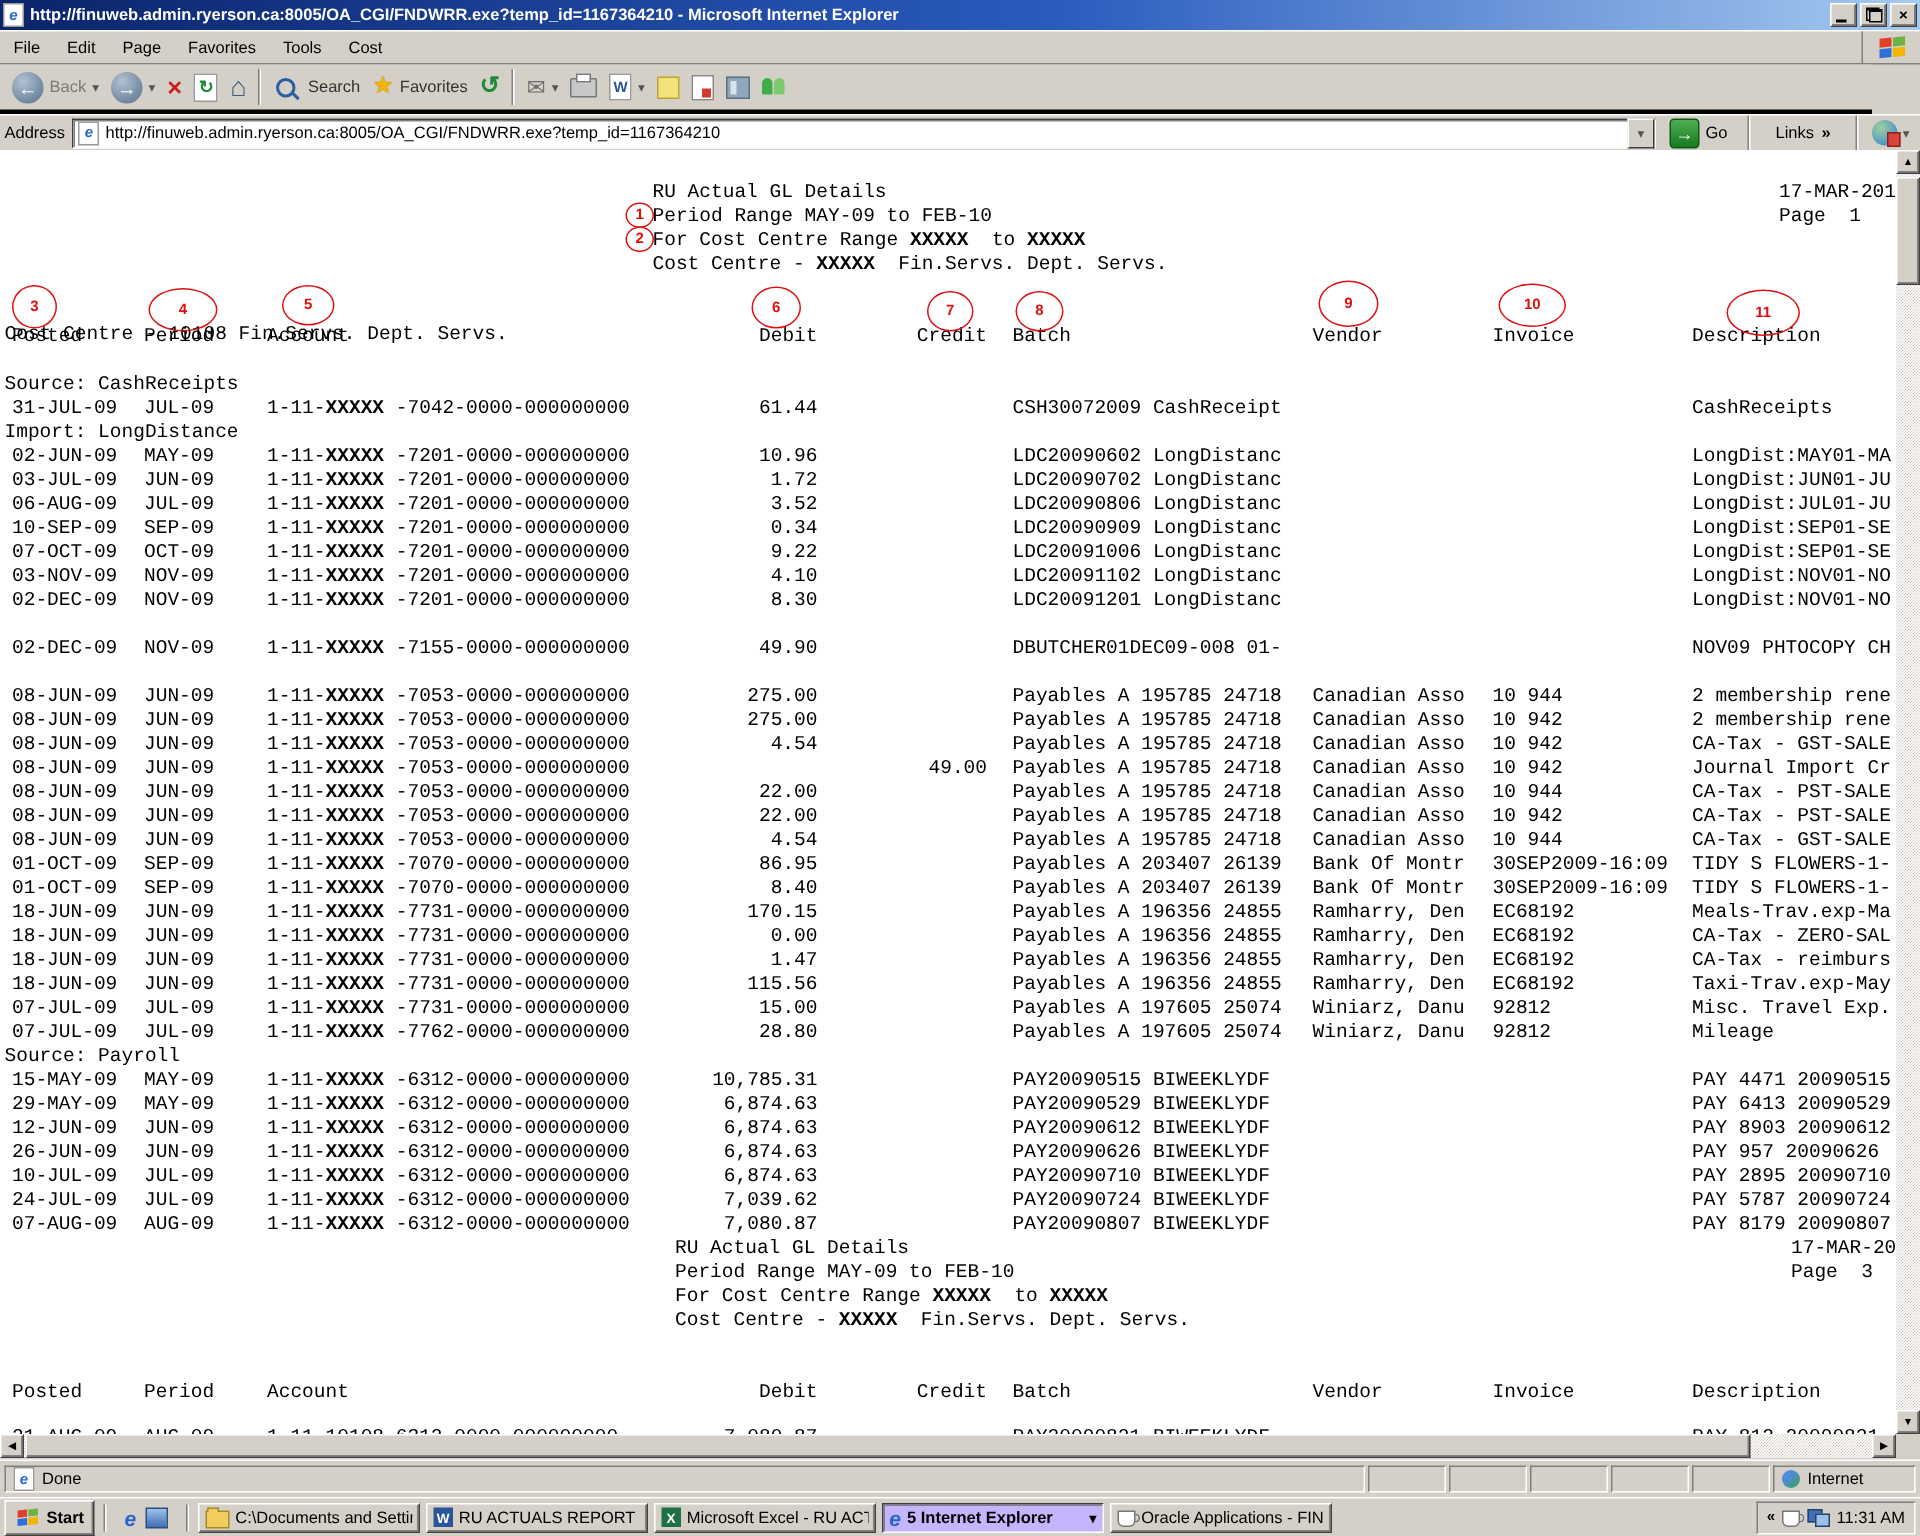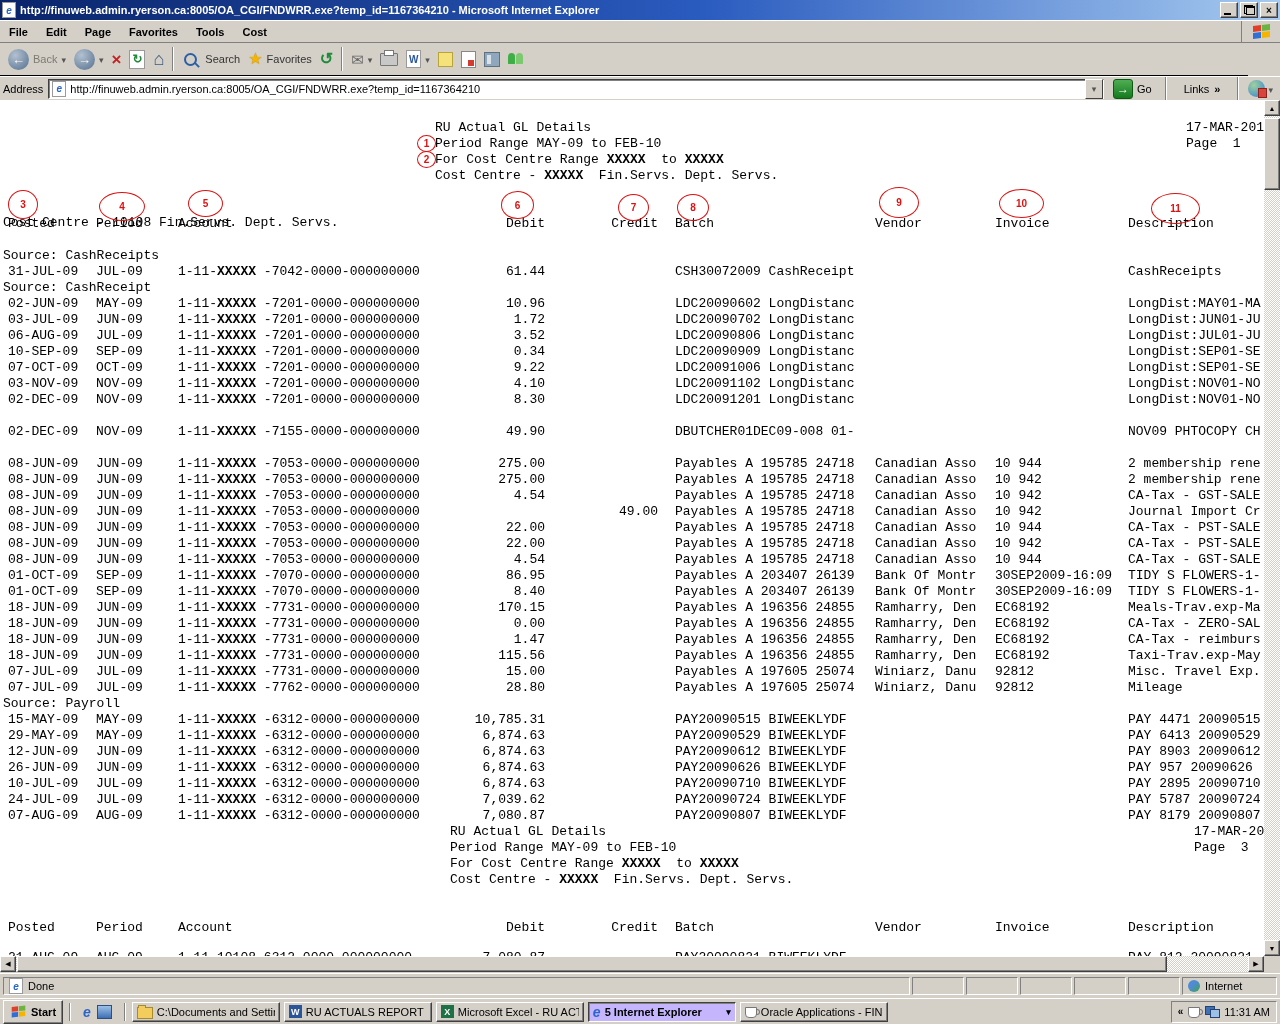--- a/index.html
+++ b/index.html
@@ -14,29 +14,29 @@
   .win-btn{width:16px;height:14px;background:#d4d0c8;border:1px solid;border-color:#fff #404040 #404040 #fff;
     box-shadow:inset -1px -1px 0 #808080;margin-left:2px;position:relative;display:flex;
     align-items:center;justify-content:center;font-size:10px;font-weight:bold;color:#000;}
   .glyph-min{position:absolute;bottom:2px;left:3px;width:7px;height:2px;background:#000;}
   .glyph-restore{position:absolute;top:2px;left:3px;width:7px;height:6px;border:1px solid #000;border-top-width:2px;background:#d4d0c8;}
   .glyph-restore2{position:absolute;bottom:2px;left:5px;width:7px;height:6px;border:1px solid #000;border-top-width:2px;background:#d4d0c8;}
   
   .menubar{position:absolute;top:20px;left:0;width:1280px;height:23px;background:#d4d0c8;
     border-top:1px solid #fff;border-bottom:1px solid #808080;display:flex;align-items:center;
     font-size:11px;box-sizing:border-box;}
-  .menu-item{padding:3px 9px;color:#000;font-weight:bold;}
+  .menu-item{padding:3px 9px;color:#000;}
   .brand{margin-left:auto;width:38px;height:21px;border-left:1px solid #808080;display:flex;
     align-items:center;justify-content:center;background:#d4d0c8;}
   .flag{display:grid;grid-template-columns:8px 8px;grid-template-rows:6px 6px;gap:1px;transform:skewY(-6deg);}
   .flag i{display:block;}
   .f-r{background:#e0402a;} .f-g{background:#6db33f;} .f-b{background:#2f6fd6;} .f-y{background:#f4b400;}
   
   .toolbar{position:absolute;top:43px;left:0;width:1248px;height:33px;background:#d4d0c8;
-    border-bottom:1px solid #000000;display:flex;align-items:center;padding-left:4px;box-sizing:border-box;
+    border-bottom:3px solid #000000;display:flex;align-items:center;padding-left:4px;box-sizing:border-box;
     font-size:11px;color:#333;}
   .tbtn{height:28px;display:flex;align-items:center;padding:0 4px;gap:4px;}
   .tsep{width:0;height:24px;border-left:1px solid #808080;border-right:1px solid #fff;margin:0 4px;}
   .nav-circle{width:21px;height:21px;border-radius:50%;color:#fff;display:flex;align-items:center;
     justify-content:center;font-size:13px;font-weight:bold;
     background:radial-gradient(circle at 35% 30%,#aebfd2,#5f7c9c 70%,#45607e);}
   .nav-circle.dis{opacity:.85;}
   .back-arrow::before{content:"\2190";}
   .fwd-arrow::before{content:"\2192";}
   .lbl-dim{color:#7d7a74;}
@@ -281,21 +281,21 @@
 
   <div class="content" id="report-layer">
       <div class="rl" style="top: 20px;"><span style="left: 435px;">RU Actual GL Details</span><span style="left: 1186px;">17-MAR-201</span></div>
       <div class="rl" style="top: 36px;"><span style="left: 435px;">Period Range MAY-09 to FEB-10</span><span style="left: 1186px;">Page  1</span></div>
       <div class="rl" style="top: 52px;"><span style="left: 435px;"><span class="in">For Cost Centre Range </span><span class="in b">XXXXX</span><span class="in">  to </span><span class="in b">XXXXX</span></span></div>
       <div class="rl" style="top: 68px;"><span style="left: 435px;"><span class="in">Cost Centre - </span><span class="in b">XXXXX</span><span class="in">  Fin.Servs. Dept. Servs.</span></span></div>
       <div class="rl" style="top: 116px;"><span class="c-posted">Posted</span><span class="c-period">Period</span><span class="c-acct">Account</span><span class="c-debit">Debit</span><span class="c-credit">Credit</span><span class="c-batch">Batch</span><span class="c-vendor">Vendor</span><span class="c-invoice">Invoice</span><span class="c-desc">Description</span></div>
       <div class="rl" style="top: 115px;"><span class="c-src">Cost Centre - 10108 Fin.Servs. Dept. Servs.</span></div>
       <div class="rl" style="top: 148px;"><span class="c-src">Source: CashReceipts</span></div>
       <div class="rl" style="top: 164px;"><span class="c-posted">31-JUL-09</span><span class="c-period">JUL-09</span><span class="c-acct"><span class="in">1-11-</span><span class="in b">XXXXX</span><span class="in"> -7042-0000-000000000</span></span><span class="c-debit">61.44</span><span class="c-credit"></span><span class="c-batch">CSH30072009 CashReceipt</span><span class="c-vendor"></span><span class="c-invoice"></span><span class="c-desc">CashReceipts</span></div>
-      <div class="rl" style="top: 180px;"><span class="c-src">Source: CashReceipt</span></div>
+      <div class="rl" style="top: 180px;"><span class="c-src">Import: LongDistance</span></div>
       <div class="rl" style="top: 196px;"><span class="c-posted">02-JUN-09</span><span class="c-period">MAY-09</span><span class="c-acct"><span class="in">1-11-</span><span class="in b">XXXXX</span><span class="in"> -7201-0000-000000000</span></span><span class="c-debit">10.96</span><span class="c-credit"></span><span class="c-batch">LDC20090602 LongDistanc</span><span class="c-vendor"></span><span class="c-invoice"></span><span class="c-desc">LongDist:MAY01-MA</span></div>
       <div class="rl" style="top: 212px;"><span class="c-posted">03-JUL-09</span><span class="c-period">JUN-09</span><span class="c-acct"><span class="in">1-11-</span><span class="in b">XXXXX</span><span class="in"> -7201-0000-000000000</span></span><span class="c-debit">1.72</span><span class="c-credit"></span><span class="c-batch">LDC20090702 LongDistanc</span><span class="c-vendor"></span><span class="c-invoice"></span><span class="c-desc">LongDist:JUN01-JU</span></div>
       <div class="rl" style="top: 228px;"><span class="c-posted">06-AUG-09</span><span class="c-period">JUL-09</span><span class="c-acct"><span class="in">1-11-</span><span class="in b">XXXXX</span><span class="in"> -7201-0000-000000000</span></span><span class="c-debit">3.52</span><span class="c-credit"></span><span class="c-batch">LDC20090806 LongDistanc</span><span class="c-vendor"></span><span class="c-invoice"></span><span class="c-desc">LongDist:JUL01-JU</span></div>
       <div class="rl" style="top: 244px;"><span class="c-posted">10-SEP-09</span><span class="c-period">SEP-09</span><span class="c-acct"><span class="in">1-11-</span><span class="in b">XXXXX</span><span class="in"> -7201-0000-000000000</span></span><span class="c-debit">0.34</span><span class="c-credit"></span><span class="c-batch">LDC20090909 LongDistanc</span><span class="c-vendor"></span><span class="c-invoice"></span><span class="c-desc">LongDist:SEP01-SE</span></div>
       <div class="rl" style="top: 260px;"><span class="c-posted">07-OCT-09</span><span class="c-period">OCT-09</span><span class="c-acct"><span class="in">1-11-</span><span class="in b">XXXXX</span><span class="in"> -7201-0000-000000000</span></span><span class="c-debit">9.22</span><span class="c-credit"></span><span class="c-batch">LDC20091006 LongDistanc</span><span class="c-vendor"></span><span class="c-invoice"></span><span class="c-desc">LongDist:SEP01-SE</span></div>
       <div class="rl" style="top: 276px;"><span class="c-posted">03-NOV-09</span><span class="c-period">NOV-09</span><span class="c-acct"><span class="in">1-11-</span><span class="in b">XXXXX</span><span class="in"> -7201-0000-000000000</span></span><span class="c-debit">4.10</span><span class="c-credit"></span><span class="c-batch">LDC20091102 LongDistanc</span><span class="c-vendor"></span><span class="c-invoice"></span><span class="c-desc">LongDist:NOV01-NO</span></div>
       <div class="rl" style="top: 292px;"><span class="c-posted">02-DEC-09</span><span class="c-period">NOV-09</span><span class="c-acct"><span class="in">1-11-</span><span class="in b">XXXXX</span><span class="in"> -7201-0000-000000000</span></span><span class="c-debit">8.30</span><span class="c-credit"></span><span class="c-batch">LDC20091201 LongDistanc</span><span class="c-vendor"></span><span class="c-invoice"></span><span class="c-desc">LongDist:NOV01-NO</span></div>
       <div class="rl" style="top: 324px;"><span class="c-posted">02-DEC-09</span><span class="c-period">NOV-09</span><span class="c-acct"><span class="in">1-11-</span><span class="in b">XXXXX</span><span class="in"> -7155-0000-000000000</span></span><span class="c-debit">49.90</span><span class="c-credit"></span><span class="c-batch">DBUTCHER01DEC09-008 01-</span><span class="c-vendor"></span><span class="c-invoice"></span><span class="c-desc">NOV09 PHTOCOPY CH</span></div>
       <div class="rl" style="top: 356px;"><span class="c-posted">08-JUN-09</span><span class="c-period">JUN-09</span><span class="c-acct"><span class="in">1-11-</span><span class="in b">XXXXX</span><span class="in"> -7053-0000-000000000</span></span><span class="c-debit">275.00</span><span class="c-credit"></span><span class="c-batch">Payables A 195785 24718</span><span class="c-vendor">Canadian Asso</span><span class="c-invoice">10 944</span><span class="c-desc">2 membership rene</span></div>
       <div class="rl" style="top: 372px;"><span class="c-posted">08-JUN-09</span><span class="c-period">JUN-09</span><span class="c-acct"><span class="in">1-11-</span><span class="in b">XXXXX</span><span class="in"> -7053-0000-000000000</span></span><span class="c-debit">275.00</span><span class="c-credit"></span><span class="c-batch">Payables A 195785 24718</span><span class="c-vendor">Canadian Asso</span><span class="c-invoice">10 942</span><span class="c-desc">2 membership rene</span></div>

